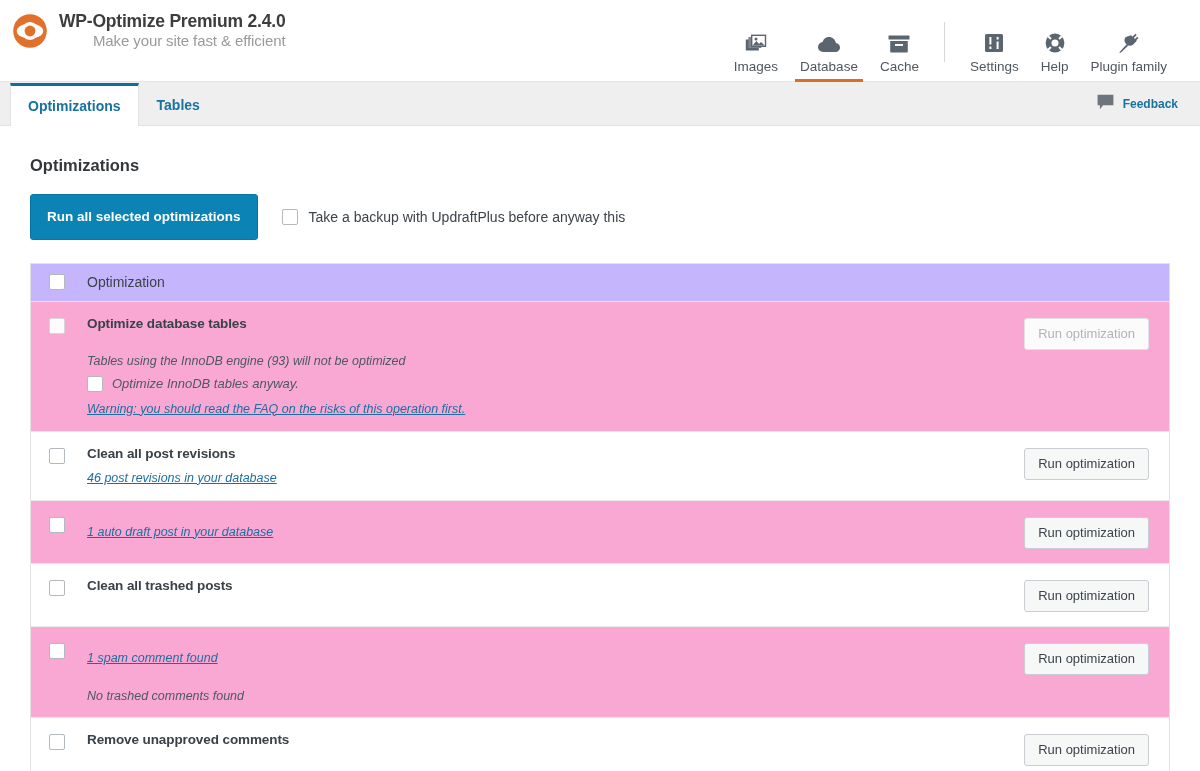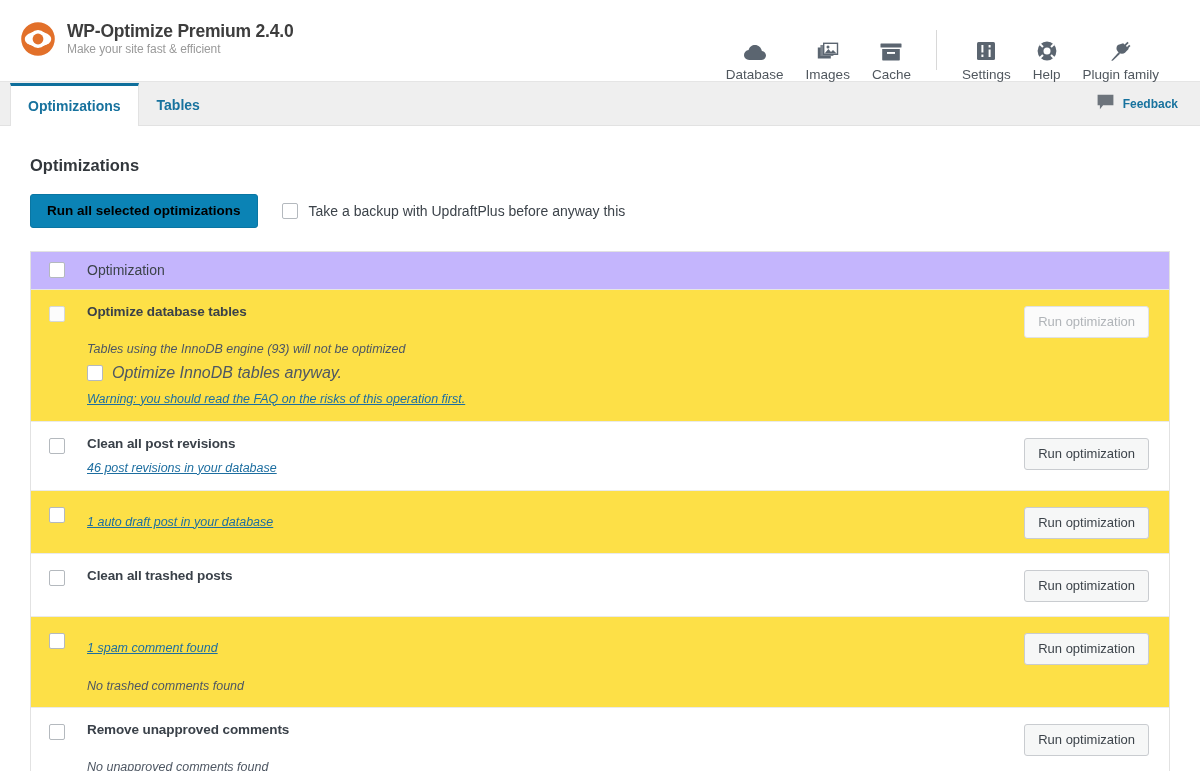--- a/index.html
+++ b/index.html
@@ -20,45 +20,46 @@
   }
 
   
   .header {
     position: relative;
     height: 82px;
     background: #ffffff;
     border-bottom: 1px solid #e5e5e5;
     display: flex;
     align-items: flex-start;
-    padding: 8px;
+    padding: 0;
   }
   .brand {
     display: flex;
     align-items: center;
     padding: 11px 0 0 10px;
     gap: 9px;
   }
   .logo-mark {
     width: 40px; height: 40px;
     position: relative;
     flex: 0 0 40px;
   }
   .brand-text { line-height: 1.12; }
   .brand-title {
     font-size: 17.5px;
     font-weight: bold;
     color: #3d3d3d;
     letter-spacing: -0.2px;
   }
   .brand-tagline {
-    font-size: 12px;
+    font-size: 15px;
     color: #9a9a9a;
     margin-top: 1px;
     letter-spacing: -0.1px;
+    text-align: right;
   }
 
   .topnav {
     margin-left: auto;
     display: flex;
     align-items: flex-end;
     height: 82px;
     padding-right: 22px;
   }
   .nav-group { display: flex; align-items: flex-end; }
@@ -158,26 +159,26 @@
   }
 
   .actions-row {
     display: flex;
     align-items: center;
     margin-top: 19px;
     gap: 24px;
   }
   .btn-primary {
     background: #0b83b5;
-    color: #000000;
+    color: #ffffff;
     border: 1px solid #0a76a3;
     border-radius: 3px;
     font-size: 13.5px;
     font-weight: bold;
-    padding: 9px 16px;
+    padding: 15px 16px;
     cursor: pointer;
     line-height: 1;
     font-family: "Liberation Sans", sans-serif;
   }
   .inline-check {
     display: flex;
     align-items: center;
     gap: 11px;
     cursor: pointer;
   }
@@ -219,21 +220,21 @@
   }
 
   .opt-row {
     display: flex;
     align-items: flex-start;
     padding: 14px 0 14px 18px;
     border-bottom: 1px solid #eaeaea;
     position: relative;
     min-height: 59px;
   }
-  .opt-row.alt { background: #fde047; }
+  .opt-row.alt { background: #f9a8d4; }
   .row-cb { margin-top: 2px; flex: 0 0 16px; }
   .row-body { flex: 1 1 auto; padding-left: 22px; padding-right: 16px; }
   .row-title {
     font-size: 13.5px;
     font-weight: bold;
     color: #3a4149;
     display: flex;
     align-items: center;
     gap: 9px;
     letter-spacing: -0.1px;
@@ -254,21 +255,21 @@
     cursor: pointer;
   }
   .row-subcheck {
     display: flex;
     align-items: center;
     gap: 9px;
     margin-top: 8px;
     cursor: pointer;
   }
   .row-subcheck .sub-lbl {
-    font-size: 16px;
+    font-size: 13px;
     font-style: italic;
     color: #4e5763;
   }
   .row-action {
     flex: 0 0 auto;
     padding-right: 20px;
     padding-top: 2px;
   }
   .btn-secondary {
     background: #f6f7f7;
@@ -309,41 +310,41 @@
     </div>
     <div class="brand-text">
       <div class="brand-title">WP-Optimize Premium 2.4.0</div>
       <div class="brand-tagline">Make your site fast &amp; efficient</div>
     </div>
   </div>
 
   <div class="topnav">
     <div class="nav-group">
 
-      <div class="nav-item active">
-        <span class="nav-icon">
-          <svg width="22" height="16" viewBox="0 0 22 16" fill="#5b6570">
-            <path d="M5.2 15h12.1c2.6 0 4.7-2 4.7-4.5 0-2.3-1.8-4.2-4.1-4.5C17.3 2.6 14.4 0 11 0 7.9 0 5.3 2.1 4.6 4.9 2 5.2 0 7.4 0 10.1 0 12.8 2.3 15 5.2 15z"></path>
-          </svg>
-        </span>
-        <span class="nav-label">Database</span>
-      </div>
-
       <div class="nav-item">
         <span class="nav-icon">
           <svg width="22" height="19" viewBox="0 0 22 19" fill="none">
             <rect x="0.8" y="5.5" width="13" height="11" fill="#5b6570"></rect>
             <rect x="3.4" y="3" width="13" height="11" fill="#7d858e"></rect>
             <rect x="6" y="0.6" width="15.2" height="12.4" fill="#5b6570"></rect>
             <rect x="7.4" y="2" width="12.4" height="9.6" fill="#ffffff"></rect>
             <circle cx="11" cy="5" r="1.5" fill="#5b6570"></circle>
             <path d="M7.6 11.4l3.8-4.3 2.6 2.9 2-2.1 3.6 3.5z" fill="#5b6570"></path>
           </svg>
         </span>
         <span class="nav-label">Images</span>
+      </div>
+
+      <div class="nav-item active">
+        <span class="nav-icon">
+          <svg width="22" height="16" viewBox="0 0 22 16" fill="#5b6570">
+            <path d="M5.2 15h12.1c2.6 0 4.7-2 4.7-4.5 0-2.3-1.8-4.2-4.1-4.5C17.3 2.6 14.4 0 11 0 7.9 0 5.3 2.1 4.6 4.9 2 5.2 0 7.4 0 10.1 0 12.8 2.3 15 5.2 15z"></path>
+          </svg>
+        </span>
+        <span class="nav-label">Database</span>
       </div>
 
       <div class="nav-item">
         <span class="nav-icon">
           <svg width="22" height="18" viewBox="0 0 22 18" fill="#5b6570">
             <rect x="0.5" y="0.5" width="21" height="4" rx="0.5"></rect>
             <path d="M2.2 6h17.6v10.8a0.7 0.7 0 0 1-.7.7H2.9a0.7 0.7 0 0 1-.7-.7V6z"></path>
             <rect x="7" y="9" width="8" height="1.9" fill="#ffffff"></rect>
           </svg>
         </span>

